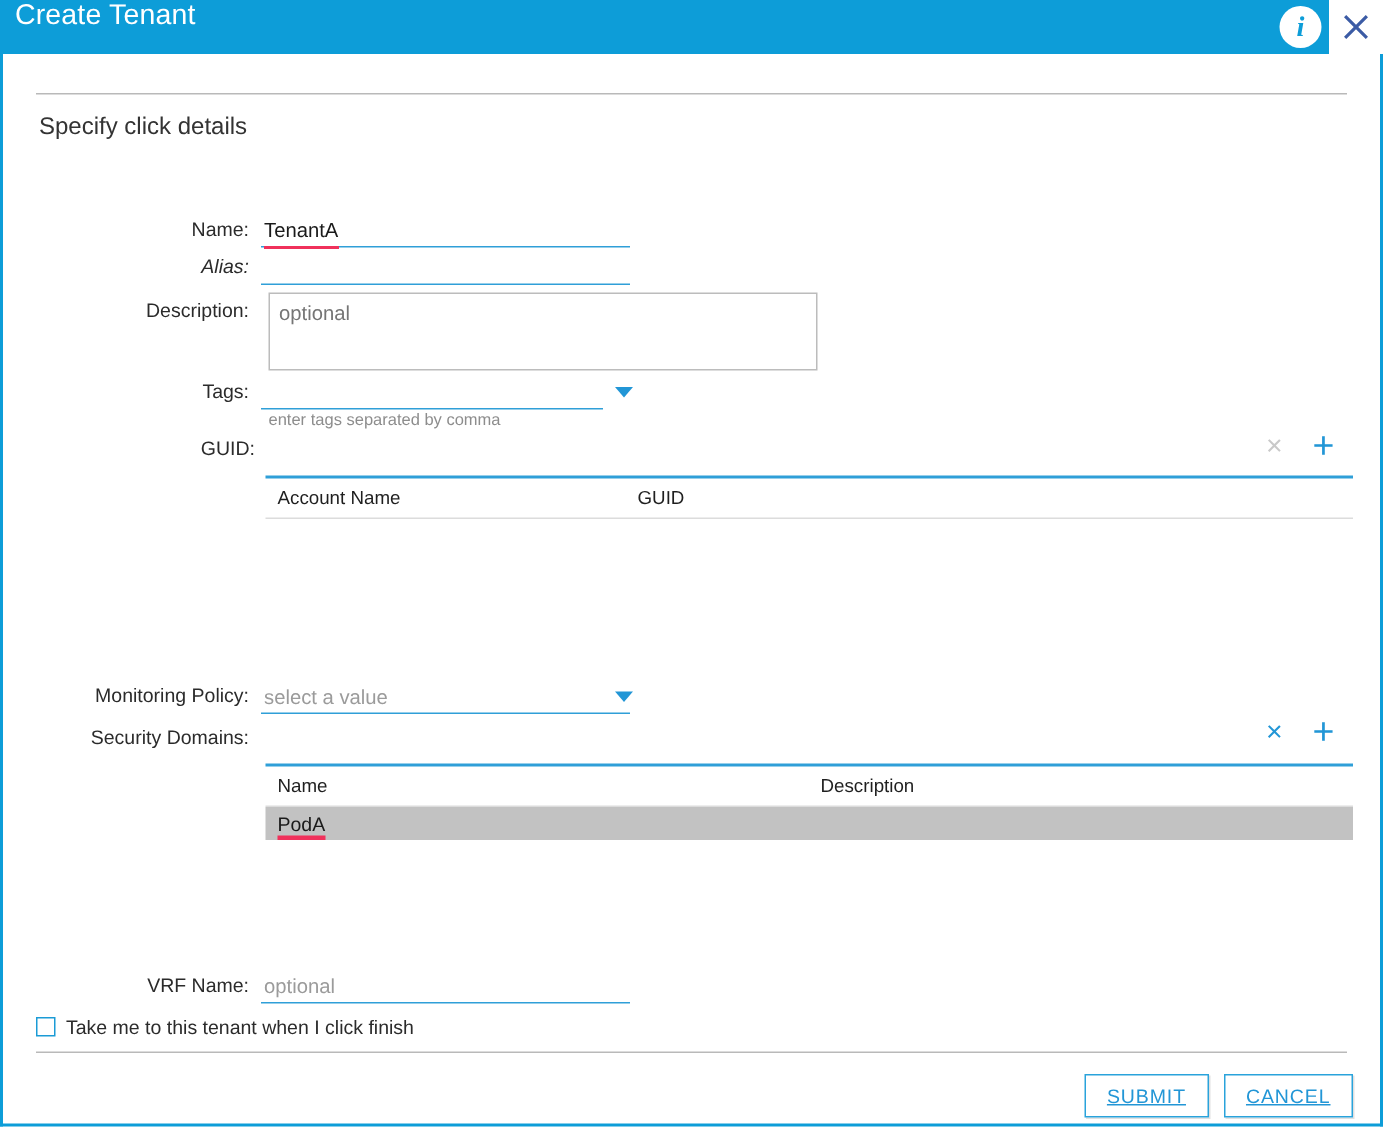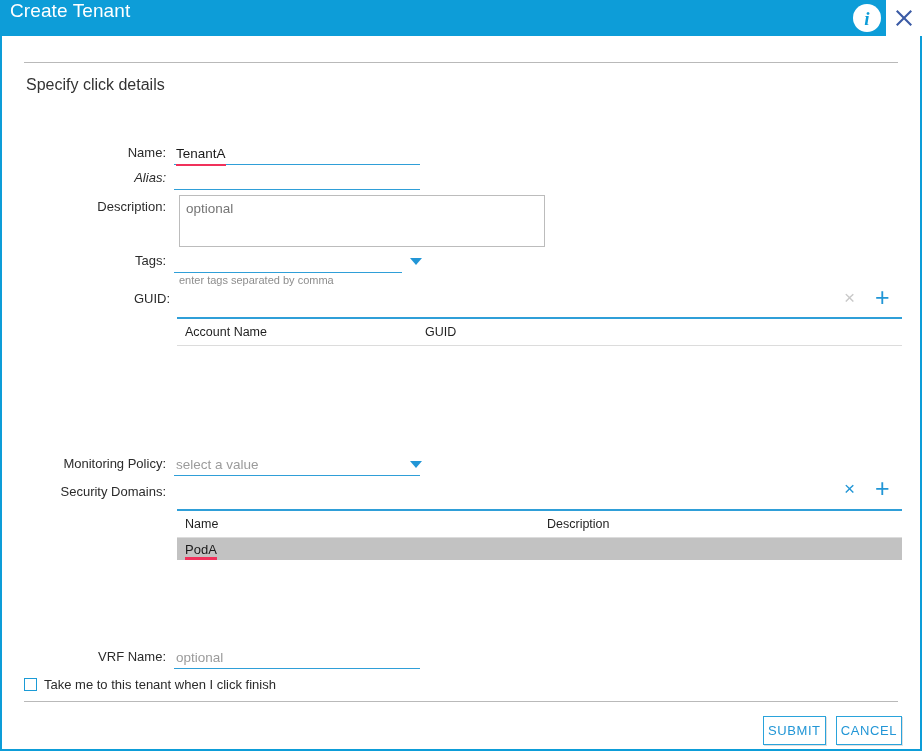--- a/index.html
+++ b/index.html
@@ -249,23 +249,24 @@
     display: flex;
     gap: 10px;
   }
   .btn {
     border: 1.5px solid #2aa3db;
     background: #ffffff;
     color: #2296d6;
     font-family: "Liberation Sans", sans-serif;
     font-size: 13px;
     letter-spacing: 0.6px;
-    padding: 6px 4px;
+    padding: 6px 14px;
     cursor: pointer;
     box-shadow: 1px 1px 0 rgba(0,0,0,0.12);
+    text-decoration: underline;
   }
 </style>
 </head>
 <body>
 
 <div class="dialog">
 
   <div class="titlebar">
     <div class="title-text">Create Tenant</div>
     <div class="titlebar-actions">

